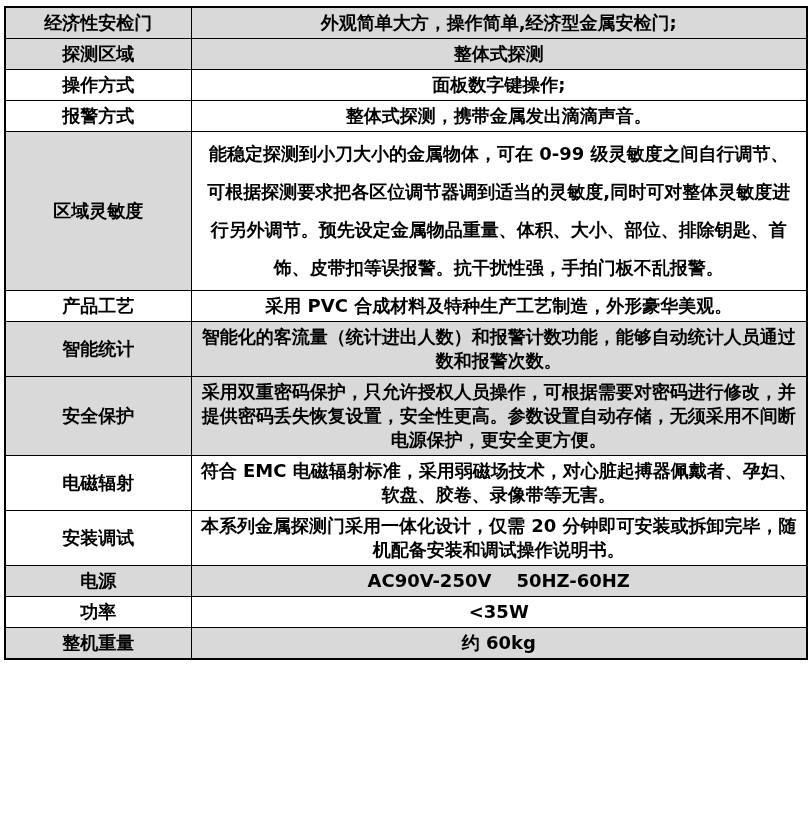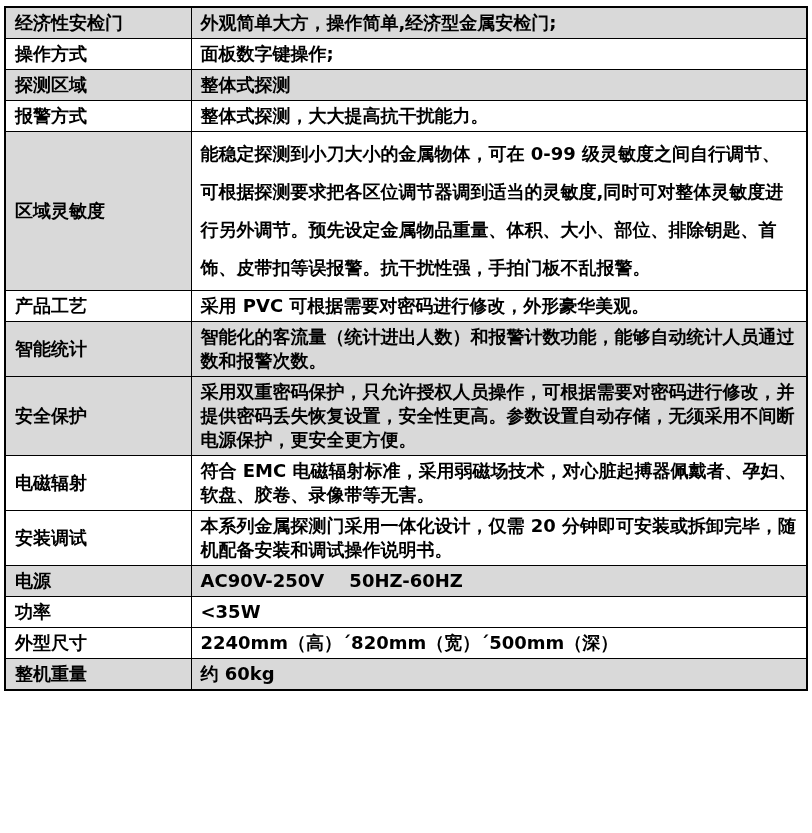--- a/index.html
+++ b/index.html
@@ -25,20 +25,21 @@
   table.spec td {
     border: 1.6px solid var(--border-color, #000);
     font-weight: bold;
     font-size: 18px;
     color: var(--text-color, #000);
     line-height: 24px;
     padding: 3px 9px;
     vertical-align: middle;
     word-break: break-all;
     white-space: pre-wrap;
+    text-align: center;
   }
   table.spec { border: 2px solid var(--border-color, #000); }
   td.label-cell { width: 168px; }
   td.shaded { background: var(--shade-color, #d9d9d9); }
   tr.spacious td.value-cell { line-height: 38px; margin-left: 28px; }
   tr.spacious td { vertical-align: middle; }
 </style>
 </head>
 <body>
 
@@ -47,38 +48,38 @@
     <colgroup>
       <col style="width:186px">
       <col>
     </colgroup>
     <tbody>
         <tr>
           <td class="label-cell shaded">经济性安检门</td>
           <td class="value-cell shaded">外观简单大方，操作简单,经济型金属安检门;</td>
         </tr>
         <tr>
+          <td class="label-cell shaded">探测区域</td>
+          <td class="value-cell shaded">整体式探测</td>
+        </tr>
+        <tr>
           <td class="label-cell">操作方式</td>
           <td class="value-cell">面板数字键操作;</td>
         </tr>
         <tr>
-          <td class="label-cell shaded">探测区域</td>
-          <td class="value-cell shaded">整体式探测</td>
-        </tr>
-        <tr>
           <td class="label-cell">报警方式</td>
-          <td class="value-cell">整体式探测，大大提高抗干扰能力。</td>
+          <td class="value-cell">整体式探测，携带金属发出滴滴声音。</td>
         </tr>
         <tr class="spacious">
           <td class="label-cell shaded">区域灵敏度</td>
           <td class="value-cell">能稳定探测到小刀大小的金属物体，可在 0-99 级灵敏度之间自行调节、可根据探测要求把各区位调节器调到适当的灵敏度,同时可对整体灵敏度进行另外调节。预先设定金属物品重量、体积、大小、部位、排除钥匙、首饰、皮带扣等误报警。抗干扰性强，手拍门板不乱报警。</td>
         </tr>
         <tr>
           <td class="label-cell">产品工艺</td>
-          <td class="value-cell">采用 PVC 可根据需要对密码进行修改，外形豪华美观。</td>
+          <td class="value-cell">采用 PVC 合成材料及特种生产工艺制造，外形豪华美观。</td>
         </tr>
         <tr>
           <td class="label-cell shaded">智能统计</td>
           <td class="value-cell shaded">智能化的客流量（统计进出人数）和报警计数功能，能够自动统计人员通过数和报警次数。</td>
         </tr>
         <tr>
           <td class="label-cell shaded">安全保护</td>
           <td class="value-cell shaded">采用双重密码保护，只允许授权人员操作，可根据需要对密码进行修改，并提供密码丢失恢复设置，安全性更高。参数设置自动存储，无须采用不间断电源保护，更安全更方便。</td>
         </tr>
         <tr>
@@ -91,22 +92,18 @@
         </tr>
         <tr>
           <td class="label-cell shaded">电源</td>
           <td class="value-cell shaded">AC90V-250V    50HZ-60HZ</td>
         </tr>
         <tr>
           <td class="label-cell">功率</td>
           <td class="value-cell">&lt;35W</td>
         </tr>
         <tr>
-          <td class="label-cell">外型尺寸</td>
-          <td class="value-cell">2240mm（高）´820mm（宽）´500mm（深）</td>
-        </tr>
-        <tr>
           <td class="label-cell shaded">整机重量</td>
           <td class="value-cell shaded">约 60kg</td>
         </tr>
       </tbody>
   </table>
 </div>
 
 </body></html>

